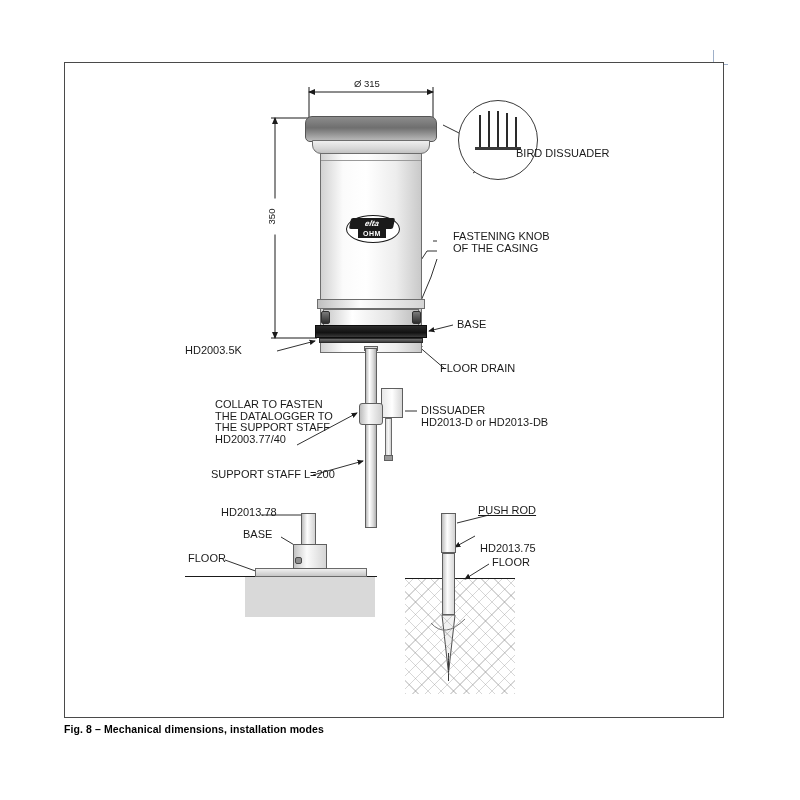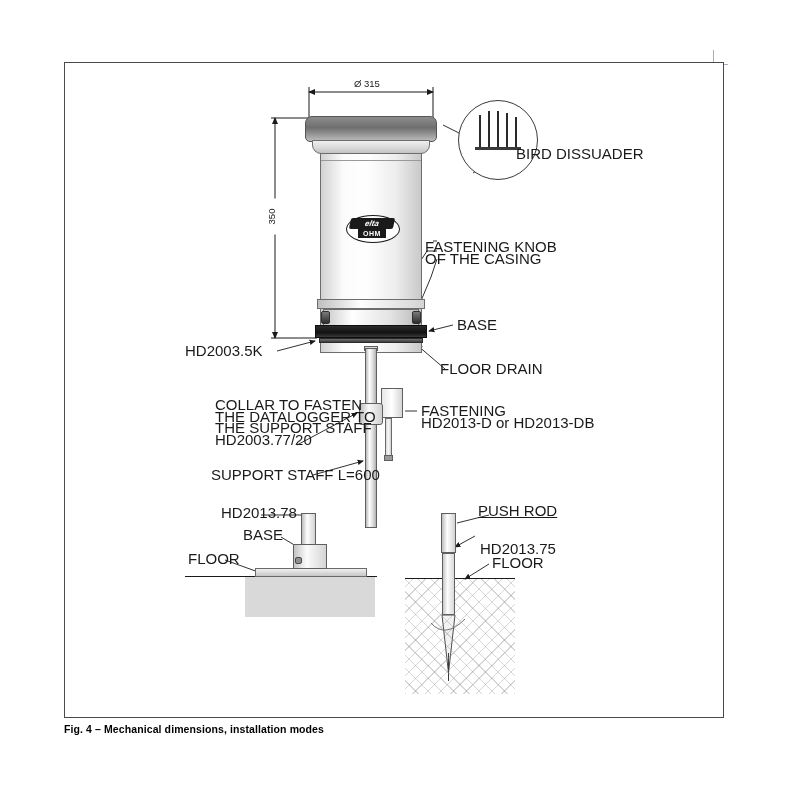--- a/index.html
+++ b/index.html
@@ -46,21 +46,21 @@
     top: 723px;
     font-size: 10.5px;
     font-weight: bold;
     color: #000;
     letter-spacing: 0.1px;
   }
 
   
   .lbl {
     position: absolute;
-    font-size: 15px;
+    font-size: 11px;
     color: #1a1a1a;
     line-height: 11.5px;
     white-space: pre-line;
   }
   .lbl.right { }
 
   svg.overlay {
     position: absolute;
     left: 0; top: 0;
     width: 660px;
@@ -463,47 +463,47 @@
 
     <div class="ground-hatch"></div>
     <div class="rod-top"></div>
     <div class="rod-mid"></div>
 
     <div class="dim-text" style="left:286px; top:15px;">Ø 315</div>
     <div class="dim-vert" style="left:188px; top:148px; width:30px; text-align:center;">350</div>
 
     <div class="lbl" style="left:451px; top:85px;">BIRD DISSUADER</div>
 
-    <div class="lbl" style="left:360px; top:168px;margin-top:10px;">FASTENING KNOB
+    <div class="lbl" style="left:388px; top:168px;">FASTENING KNOB
 OF THE CASING</div>
 
     <div class="lbl" style="left:392px; top:256px;">BASE</div>
 
     <div class="lbl" style="left:375px; top:300px;">FLOOR DRAIN</div>
 
     <div class="lbl right" style="left:120px; top:282px; width:90px;">HD2003.5K</div>
 
     <div class="lbl" style="left:150px; top:336px;">COLLAR TO FASTEN
 THE DATALOGGER TO
 THE SUPPORT STAFF
-HD2003.77/20</div>
-
-    <div class="lbl" style="left:146px; top:406px;">SUPPORT STAFF L=600</div>
-
-    <div class="lbl" style="left:356px; top:342px;">FASTENING
+HD2003.77/40</div>
+
+    <div class="lbl" style="left:146px; top:406px;">SUPPORT STAFF L=200</div>
+
+    <div class="lbl" style="left:356px; top:342px;">DISSUADER
 HD2013-D or HD2013-DB</div>
 
     <div class="lbl" style="left:156px; top:444px;text-align:center;">HD2013.78</div>
 
     <div class="lbl" style="left:178px; top:466px;">BASE</div>
 
     <div class="lbl" style="left:123px; top:490px;">FLOOR</div>
 
     <div class="lbl" style="left:415px; top:444px;margin-top:36px;">HD2013.75</div>
 
     <div class="lbl" style="left:413px; top:442px;text-decoration:underline;">PUSH ROD</div>
 
     <div class="lbl" style="left:427px; top:494px;">FLOOR</div>
 
   </div>
 
-  <div class="caption">Fig. 4 – Mechanical dimensions, installation modes</div>
+  <div class="caption">Fig. 8 – Mechanical dimensions, installation modes</div>
 </div>
 
 </body></html>

